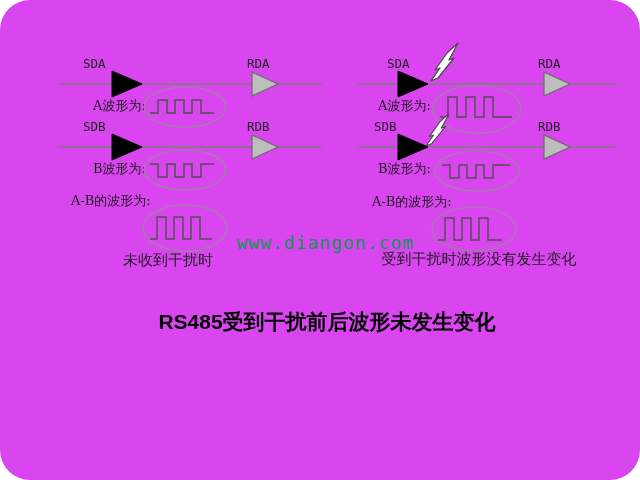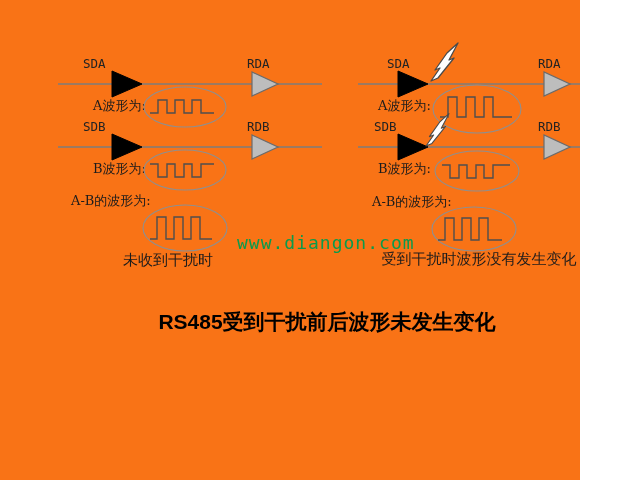--- a/index.html
+++ b/index.html
@@ -3,24 +3,25 @@
 <meta charset="utf-8">
 <style>
   html, body {
     margin: 0;
     padding: 0;
     background: #ffffff;
     font-family: "Liberation Sans", sans-serif;
   }
   #stage {
     position: relative;
-    width: 580px;
+    width: 640px;
     height: 480px;
-    background: #f97316;
+    background: #d946ef;
     overflow: hidden;
+    border-radius: 30px;
   }
   svg { display: block; }
 
   .bus-line   { stroke: #7d7d7d; stroke-width: 1.4; }
   .driver-tri { fill: #000000; stroke: #000000; stroke-width: 1; }
   .recv-tri   { fill: #bdbdbd; stroke: #6b6b6b; stroke-width: 1.2; }
   .wave-ellipse { fill: none; stroke: #8f8f8f; stroke-width: 1.1; }
   .wave-path  { fill: none; stroke: #4f4f4f; stroke-width: 1.4; stroke-linejoin: miter; }
   .bolt       { fill: #ffffff; stroke: #4a4a4a; stroke-width: 1.3; stroke-linejoin: round; }
 

